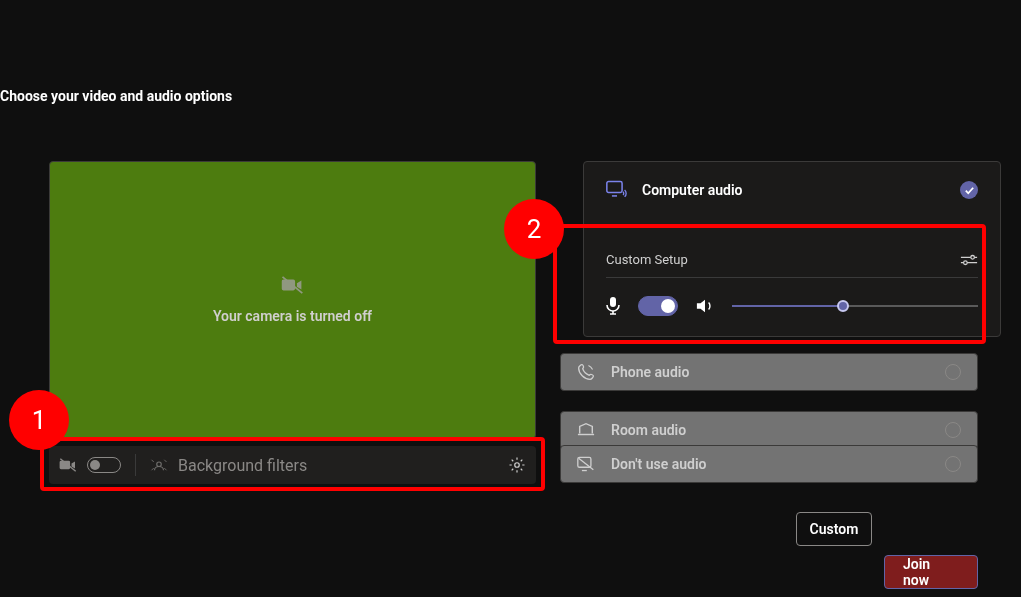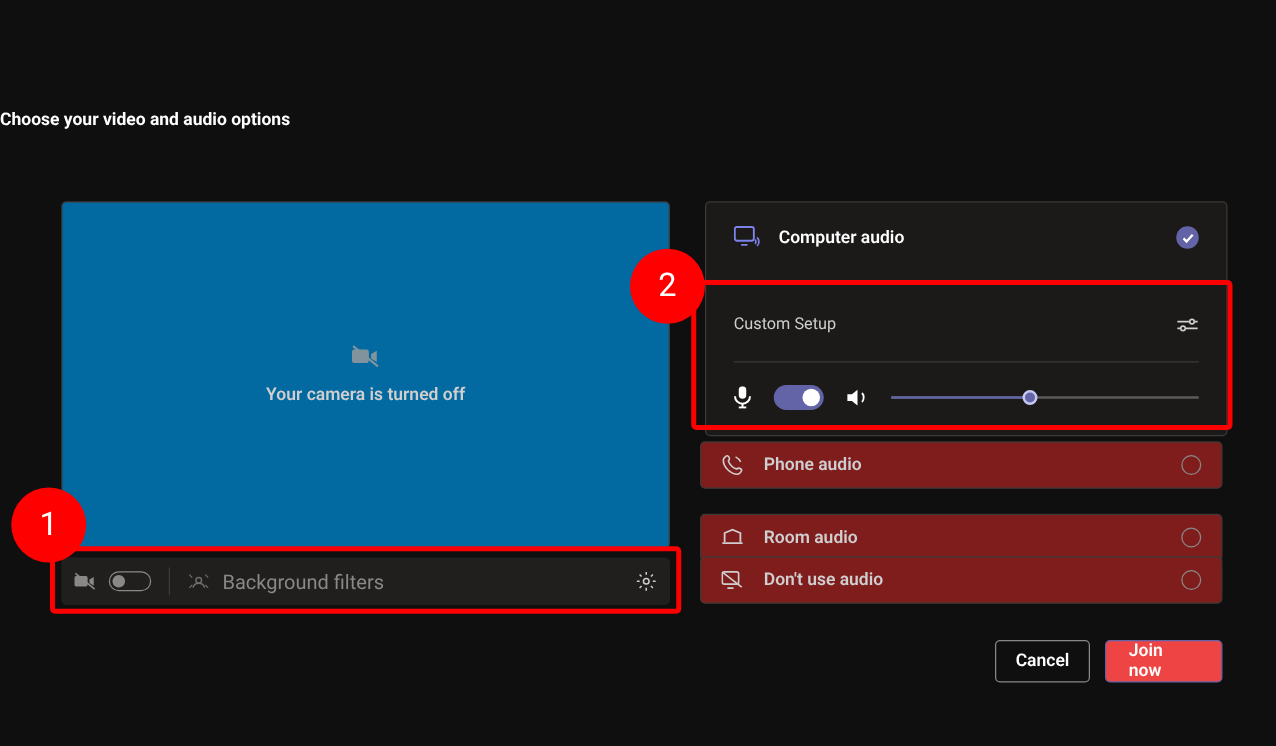--- a/index.html
+++ b/index.html
@@ -2,64 +2,64 @@
 <html><head>
 <meta charset="utf-8">
 <style>
   * { box-sizing: border-box; margin: 0; padding: 0; }
   html, body { width: 1021px; height: 597px; background: #0f0f0f; font-family: -apple-system, "Segoe UI", Roboto, Arial, sans-serif; color: #e6e6e6; }
   body { position: relative; overflow: hidden; }
 
   .page-title { position: absolute; top: 88px; left: 0; right: 0; font-size: 14px; font-weight: 700; color: #ffffff; }
 
   
-  .video-panel { position: absolute; top: 161px; left: 49px; width: 487px; height: 278px; border: 1px solid #3b3a39; border-radius: 4px; background: #0369a1; }
+  .video-panel { position: absolute; top: 161px; left: 49px; width: 487px; height: 278px; border: 1px solid #3b3a39; border-radius: 4px; background: #4d7c0f; }
   .video-center { position: absolute; top: 50%; left: 50%; transform: translate(-50%, -50%); text-align: center; color: #cfcfcf; }
   .video-center .cam-off-icon { display: inline-block; margin-bottom: 10px; opacity: .8; }
   .video-center .cam-off-text { font-size: 14px; color: #d0cfce; font-weight: 600; }
 
   .video-toolbar { position: absolute; top: 446px; left: 49px; width: 487px; height: 38px; background: #201f1e; border-radius: 4px; display: flex; align-items: center; padding: 0 10px; gap: 10px; }
   .vt-sep { width: 1px; height: 22px; background: #3a3a3a; margin: 0 4px; }
   .vt-label { color: #8a8886; font-size: 16px; }
   .vt-spacer { flex: 1; }
 
   
   .toggle { position: relative; width: 34px; height: 16px; border-radius: 16px; border: 1px solid #8a8886; background: transparent; }
   .toggle .knob { position: absolute; width: 10px; height: 10px; border-radius: 50%; background: #8a8886; top: 2px; left: 2px; }
   .toggle.on { background: #6264a7; border-color: #6264a7; width: 40px; height: 20px; }
   .toggle.on .knob { background: #fff; width: 14px; height: 14px; top: 2px; left: 22px; }
 
   
-  .right-col { position: absolute; left: 564px; top: 161px; width: 418px; }
+  .right-col { position: absolute; left: 583px; top: 161px; width: 418px; }
   .card { border: 1px solid #3b3a39; border-radius: 4px; background: #1b1a19; }
   .computer-audio-card { padding: 18px 22px 20px; }
   .ca-header { display: flex; align-items: center; gap: 14px; }
   .ca-header .hdr-label { font-size: 14px; font-weight: 600; color: #ffffff; }
   .ca-header .check { margin-left: auto; width: 18px; height: 18px; border-radius: 50%; background: #6264a7; display: flex; align-items: center; justify-content: center; }
   .ca-header .check svg { display: block; }
 
-  .custom-row { display: flex; align-items: center; justify-content: space-between; margin-top: 52px; padding-bottom: 22px; border-bottom: 1px solid #3a3a3a; }
+  .custom-row { display: flex; align-items: center; justify-content: space-between; margin-top: 52px; padding-bottom: 10px; border-bottom: 1px solid #3a3a3a; }
   .custom-row .label { font-size: 13px; color: #cfcfcf; }
 
   .controls-row { display: flex; align-items: center; gap: 18px; margin-top: 18px; }
   .slider { position: relative; flex: 1; height: 14px; }
   .slider .track { position: absolute; top: 6px; left: 0; right: 0; height: 2px; background: #5a5a5a; }
   .slider .fill  { position: absolute; top: 6px; left: 0; height: 2px; background: #6264a7; }
   .slider .thumb { position: absolute; top: 1px; width: 12px; height: 12px; border-radius: 50%; background: #6264a7; border: 2px solid #c7c8f0; transform: translateX(-50%); }
 
-  .option-row { position: absolute; left: 560px; width: 418px; height: 38px; border: 1px solid #3b3a39; border-radius: 4px; background: #7f1d1d; display: flex; align-items: center; padding: 0 16px; gap: 16px; color: #cfcfcf; font-size: 14px; font-weight: 600; }
+  .option-row { position: absolute; left: 560px; width: 418px; height: 38px; border: 1px solid #3b3a39; border-radius: 4px; background: #737373; display: flex; align-items: center; padding: 0 16px; gap: 16px; color: #cfcfcf; font-size: 14px; font-weight: 600; }
   .option-row .radio { margin-left: auto; width: 16px; height: 16px; border-radius: 50%; border: 1.5px solid #8a8886; }
   .opt-phone { top: 353px; }
   .opt-room  { top: 399px; margin-top: 12px; }
   .opt-none  { top: 445px; align-items: center; }
 
   
   .btn { position: absolute; top: 512px; height: 34px; border-radius: 4px; font-size: 14px; font-weight: 600; display: flex; align-items: center; justify-content: center; padding: 0 18px; cursor: pointer; }
   .btn-cancel { left: 796px; width: 76px; background: transparent; border: 1px solid #8a8886; color: #ffffff; }
-  .btn-join   { left: 884px; width: 94px; background: #ef4444; border: 1px solid #6264a7; color: #ffffff; }
+  .btn-join   { left: 884px; width: 94px; background: #7f1d1d; border: 1px solid #6264a7; color: #ffffff; margin-top: 43px; }
 
   
   .hl { position: absolute; border: 4px solid #ff0000; border-radius: 4px; pointer-events: none; }
   .hl1 { top: 437px; left: 40px; width: 505px; height: 54px; }
   .hl2 { top: 224px; left: 553px; width: 433px; height: 120px; }
   .badge { position: absolute; width: 60px; height: 60px; border-radius: 50%; background: #ff0000; color: #fff; display: flex; align-items: center; justify-content: center; font-size: 26px; font-weight: 400; pointer-events: none; }
   .b1 { top: 390px; left: 9px; }
   .b2 { top: 199px; left: 504px; }
 
   
@@ -192,19 +192,19 @@
     <svg width="18" height="16" viewBox="0 0 22 18" fill="none">
       <rect x="1" y="1" width="16" height="12" rx="2" stroke="#cfcfcf" stroke-width="1.6"></rect>
       <path d="M6 17h6" stroke="#cfcfcf" stroke-width="1.6"></path>
       <path d="M2 2 20 16" stroke="#cfcfcf" stroke-width="1.6"></path>
     </svg>
   </span>
   <span>Don't use audio</span>
   <div class="radio"></div>
 </div>
 
-<div class="btn btn-cancel">Cancel</div>
+<div class="btn btn-cancel">Custom</div>
 <div class="btn btn-join">Join now</div>
 
 <div class="hl hl1"></div>
 <div class="hl hl2"></div>
 <div class="badge b1">1</div>
 <div class="badge b2">2</div>
 
 </body></html>

